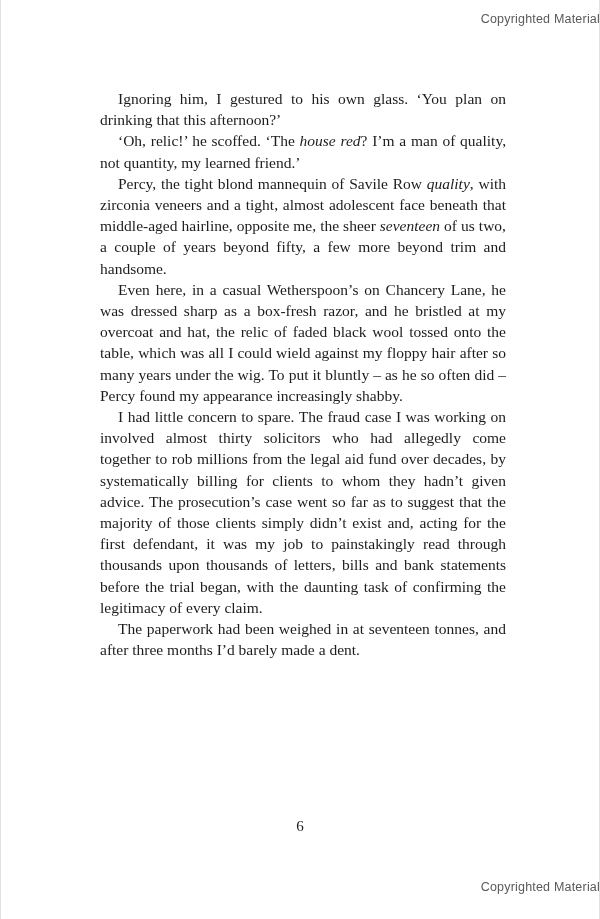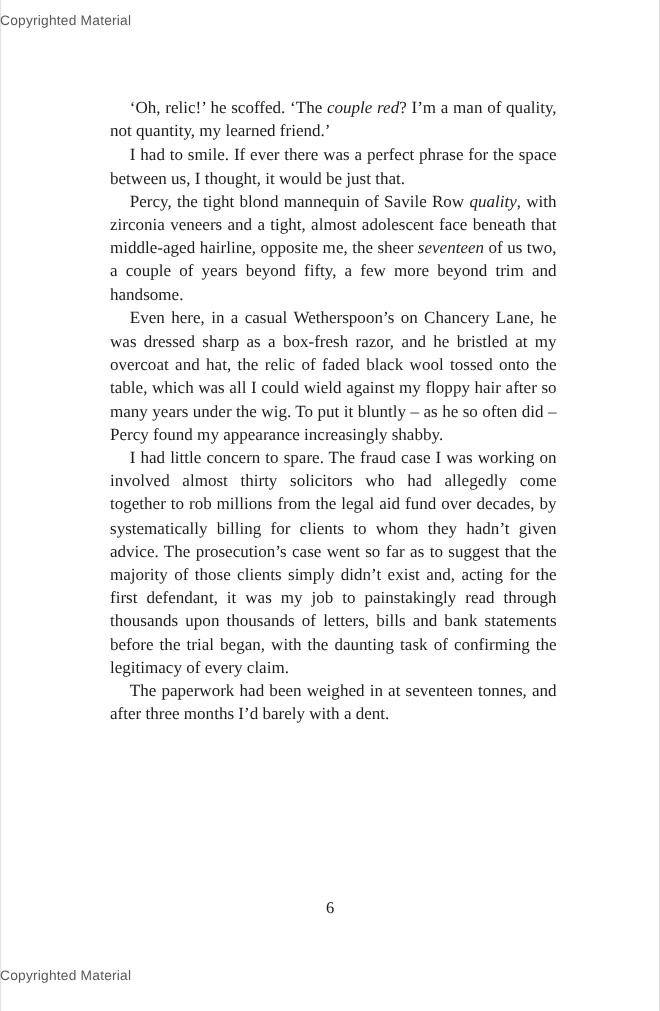--- a/index.html
+++ b/index.html
@@ -21,21 +21,21 @@
     bottom: 0;
     width: 1px;
     background: #e2e2e2;
   }
   .page-edge.left  { left: 0; }
   .page-edge.right { right: 0; }
   .copyright-notice {
     position: absolute;
     left: 0;
     right: 0;
-    text-align: left;
+    text-align: right;
     font-family: "Liberation Sans", sans-serif;
     font-size: 12.5px;
     color: #595959;
     letter-spacing: 0.2px;
   }
   .copyright-notice.top    { top: 12px; }
   .copyright-notice.bottom { top: 880px; }
   .text-block {
     position: absolute;
     left: 100px;
@@ -66,23 +66,23 @@
 </style>
 </head>
 <body>
 
 <div class="page-edge left"></div>
 <div class="page-edge right"></div>
 
 <div class="copyright-notice top">Copyrighted Material</div>
 
 <div class="text-block" id="paragraphs">
-    <p><span>‘Oh, relic!’ he scoffed. ‘The </span><em>couple red</em><span>? I’m a man of quality, not quantity, my learned friend.’</span></p>
-    <p><span>I had to smile. If ever there was a perfect phrase for the space between us, I thought, it would be just that.</span></p>
+    <p><span>Ignoring him, I gestured to his own glass. ‘You plan on drinking that this afternoon?’</span></p>
+    <p><span>‘Oh, relic!’ he scoffed. ‘The </span><em>house red</em><span>? I’m a man of quality, not quantity, my learned friend.’</span></p>
     <p><span>Percy, the tight blond mannequin of Savile Row </span><em>quality</em><span>, with zirconia veneers and a tight, almost adolescent face beneath that middle-aged hairline, opposite me, the sheer </span><em>seventeen</em><span> of us two, a couple of years beyond fifty, a few more beyond trim and handsome.</span></p>
     <p><span>Even here, in a casual Wetherspoon’s on Chancery Lane, he was dressed sharp as a box-fresh razor, and he bristled at my overcoat and hat, the relic of faded black wool tossed onto the table, which was all I could wield against my floppy hair after so many years under the wig. To put it bluntly – as he so often did – Percy found my appearance increasingly shabby.</span></p>
     <p><span>I had little concern to spare. The fraud case I was working on involved almost thirty solicitors who had allegedly come together to rob millions from the legal aid fund over decades, by systematically billing for clients to whom they hadn’t given advice. The prosecution’s case went so far as to suggest that the majority of those clients simply didn’t exist and, acting for the first defendant, it was my job to painstakingly read through thousands upon thousands of letters, bills and bank statements before the trial began, with the daunting task of confirming the legitimacy of every claim.</span></p>
-    <p><span>The paperwork had been weighed in at seventeen tonnes, and after three months I’d barely with a dent.</span></p>
+    <p><span>The paperwork had been weighed in at seventeen tonnes, and after three months I’d barely made a dent.</span></p>
   </div>
 
 <div class="page-number">6</div>
 
 <div class="copyright-notice bottom">Copyrighted Material</div>
 
 </body></html>

